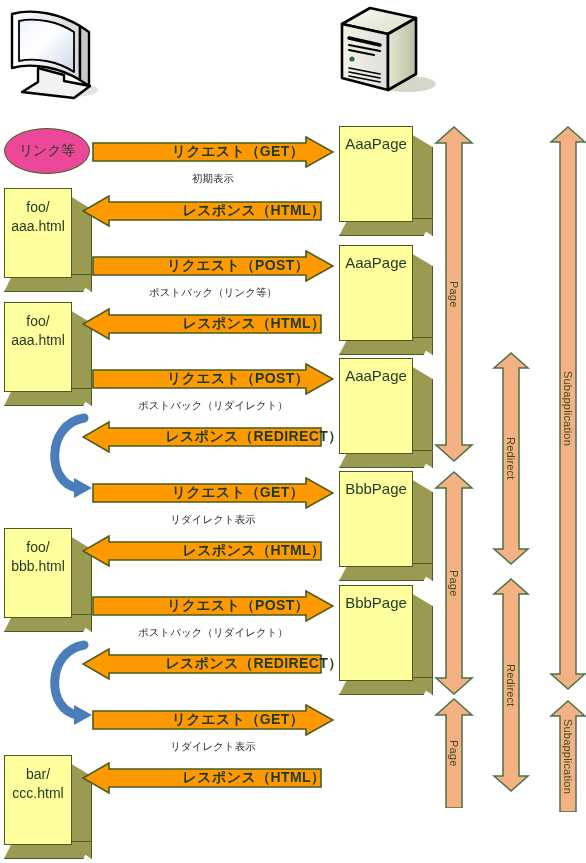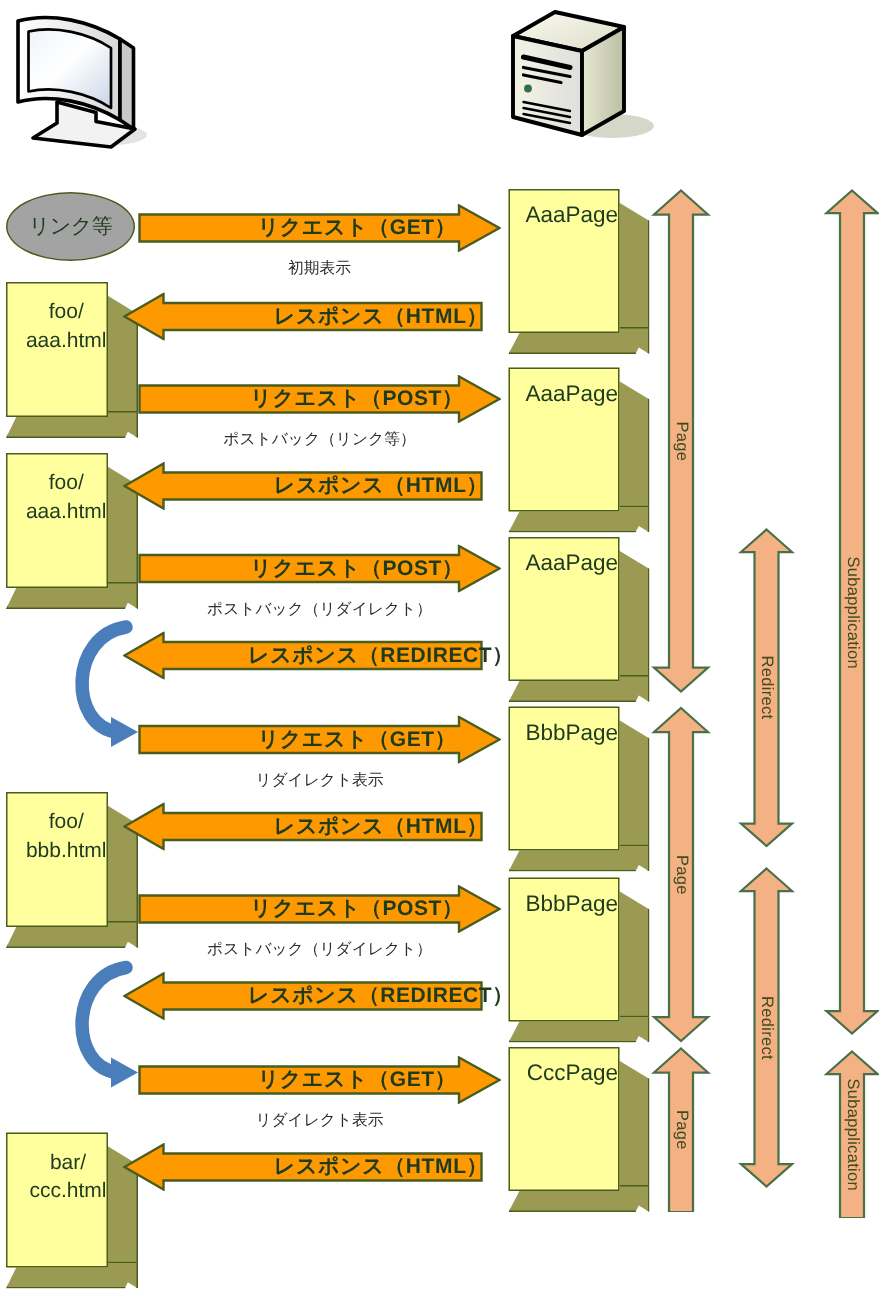--- a/index.html
+++ b/index.html
@@ -20,33 +20,33 @@
   .monitor{left:4px;top:6px;width:104px;height:96px;}
 
   
   .server{left:330px;top:2px;width:110px;height:100px;}
 
   
   .ellipse{
     left:4px;top:128px;width:84px;height:44px;
     border:1.4px solid #4a5c1e;
     border-radius:50%;
-    background:#a3a3a3;
+    background:#ec4899;
     display:flex;align-items:center;justify-content:center;
     color:#1f3b1f;font-size:14px;letter-spacing:-.3px;
   }
 
   
   .doc{position:absolute;}
   .doc .front{
     position:absolute;left:0;top:0;
     background:#ffff9e;
     border:1.4px solid #4a5c1e;
     box-sizing:border-box;
-    display:flex;align-items:flex-start;justify-content:flex-end;
+    display:flex;align-items:flex-start;justify-content:center;
     color:#1f3b1f;
     overflow:hidden;
   }
   .doc .side{
     position:absolute;
     background:#9a9a52;
     border:1.4px solid #4a5c1e;
     box-sizing:border-box;
   }
   .doc .bottom{
@@ -250,29 +250,20 @@
   <div class="doc srv" style="left:339px;top:585px;width:94px;height:110px;">
     <div class="side" style="left:72px;top:8px;width:22px;height:102px;
          clip-path:polygon(0 0,100% 13%,100% 100%,0 87%);"></div>
     <div class="bottom" style="left:0px;top:92px;width:94px;height:18px;
          clip-path:polygon(10% 0,100% 0,90% 100%,0 100%);"></div>
     <div class="front" style="width:74px;height:96px;">
       <div class="label">BbbPage</div>
     </div>
   </div>
 
-  <div class="doc srv" style="left:339px;top:698px;width:94px;height:110px;">
-    <div class="side" style="left:72px;top:8px;width:22px;height:102px;
-         clip-path:polygon(0 0,100% 13%,100% 100%,0 87%);"></div>
-    <div class="bottom" style="left:0px;top:92px;width:94px;height:18px;
-         clip-path:polygon(10% 0,100% 0,90% 100%,0 100%);"></div>
-    <div class="front" style="width:74px;height:96px;">
-      <div class="label">CccPage</div>
-    </div>
-  </div>
 
   <div class="harrow right" style="left:92px;top:136px;width:242px;height:32px;">
     <svg width="242" height="32" viewBox="0 0 242 32" preserveAspectRatio="none">
       <path d="M1,7 L214,7 L214,1 L241,16 L214,31 L214,25 L1,25 Z" fill="#ff9900" stroke="#4a5c1e" stroke-width="1.6" stroke-linejoin="miter"></path>
     </svg>
     <div class="txt">リクエスト（GET）</div>
   </div>
 
   <div class="caption" style="left:92px;top:172px;width:242px;">初期表示</div>
 

